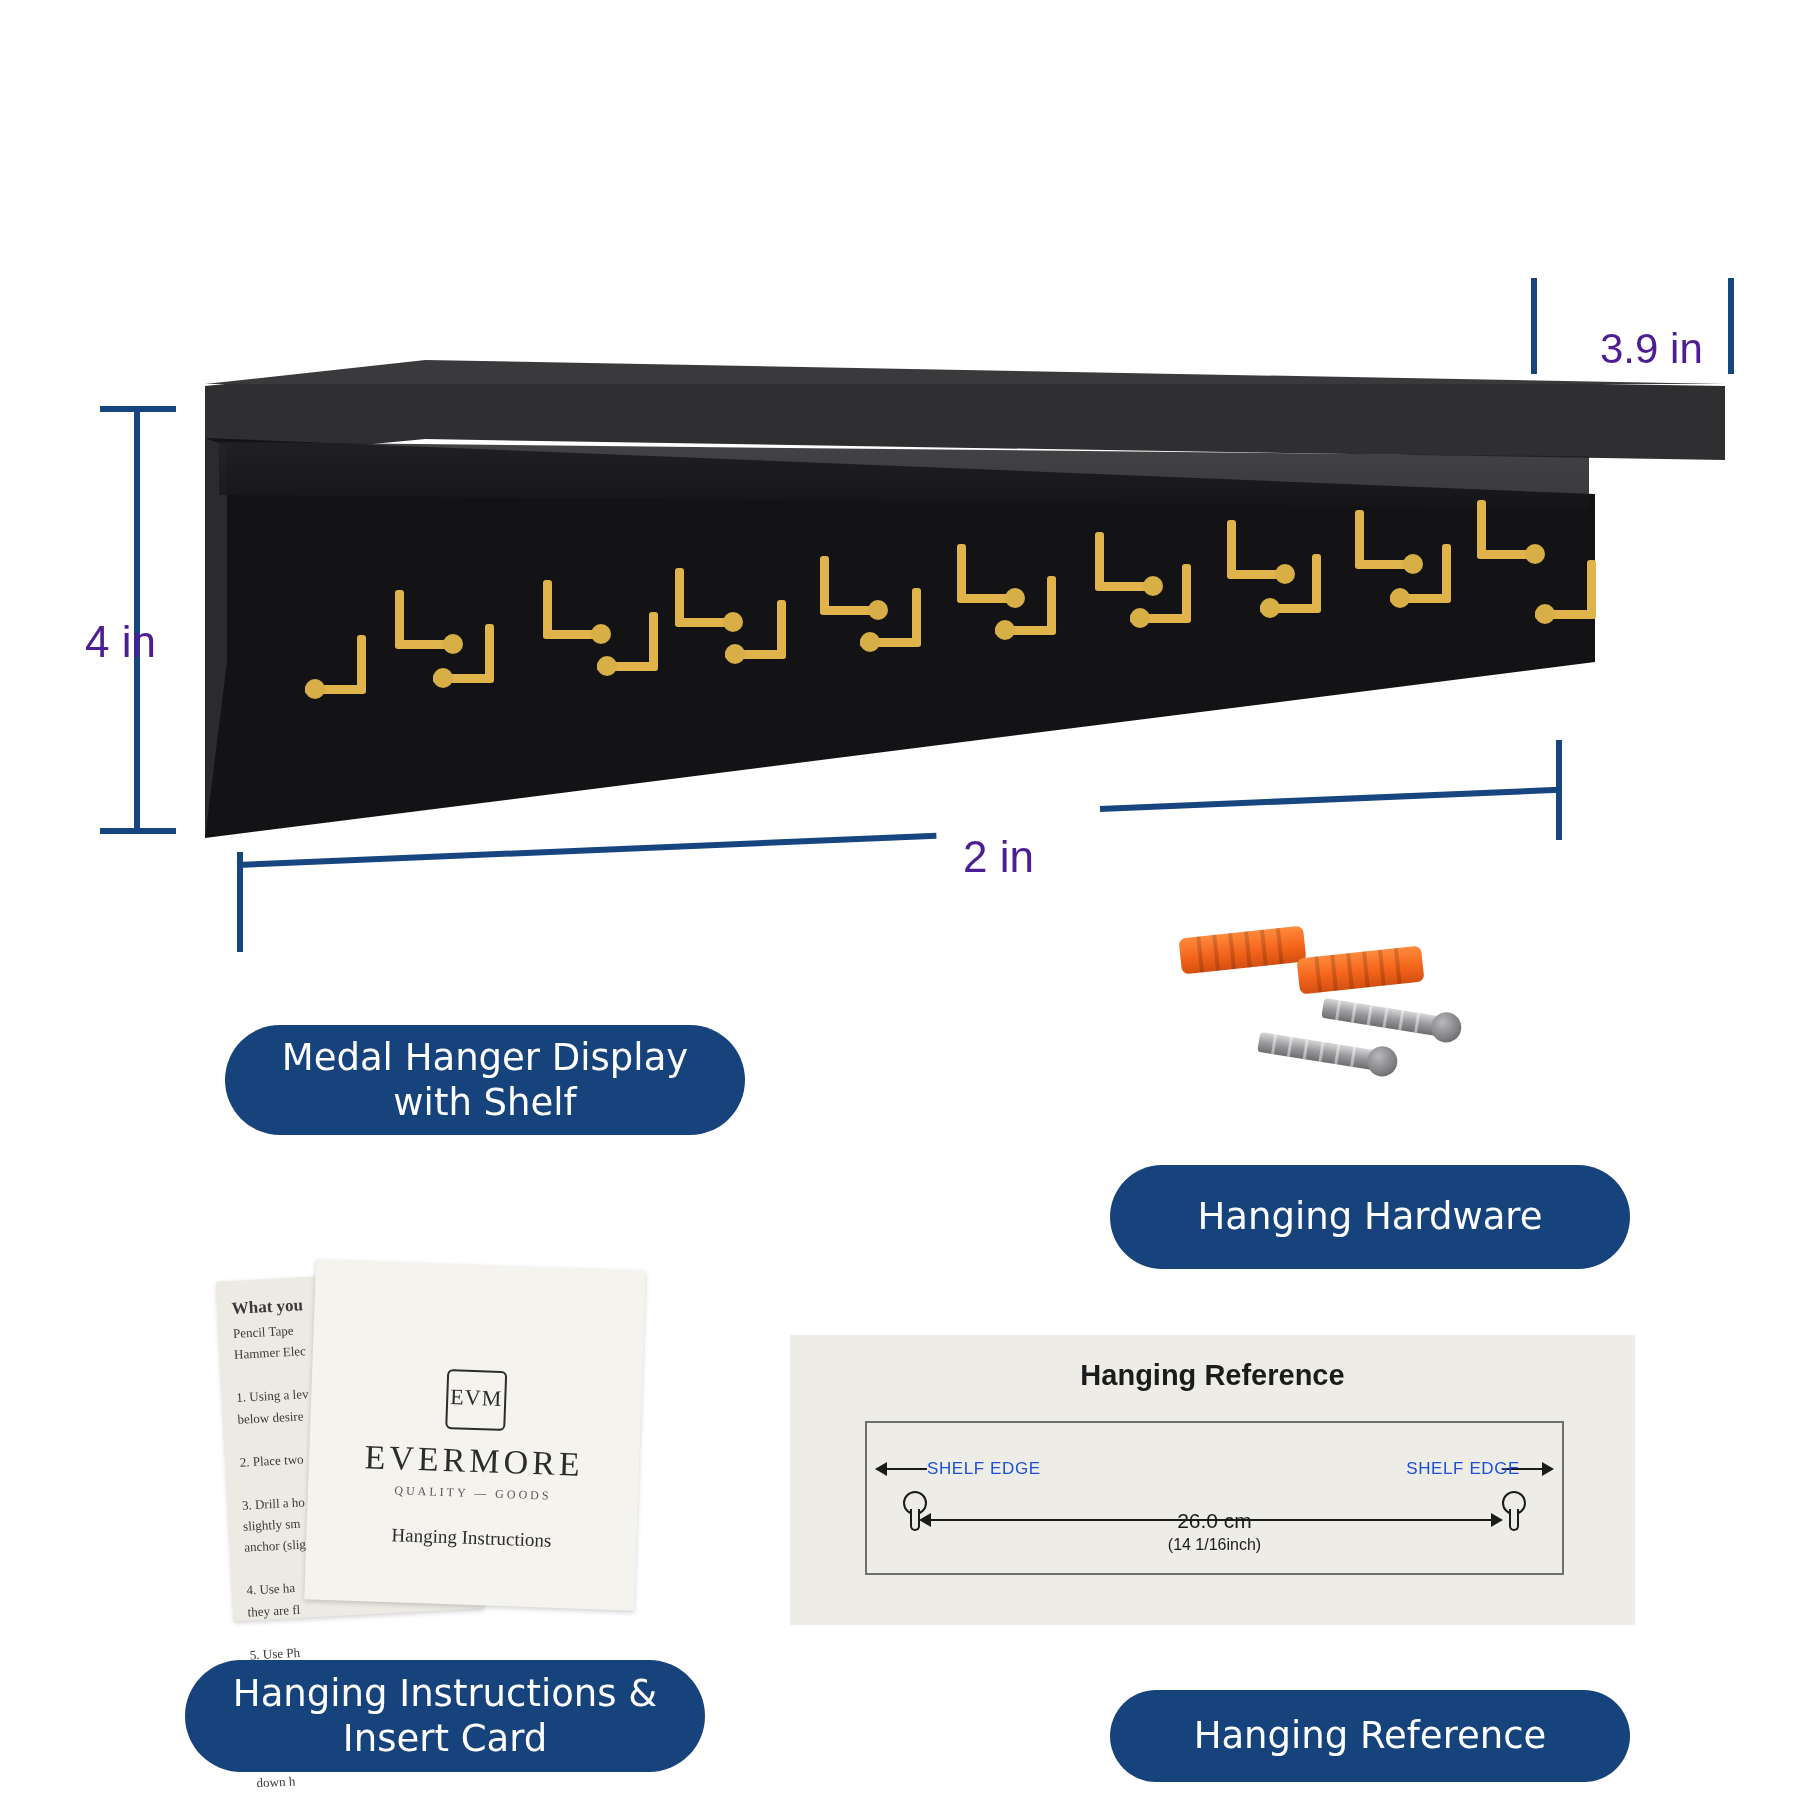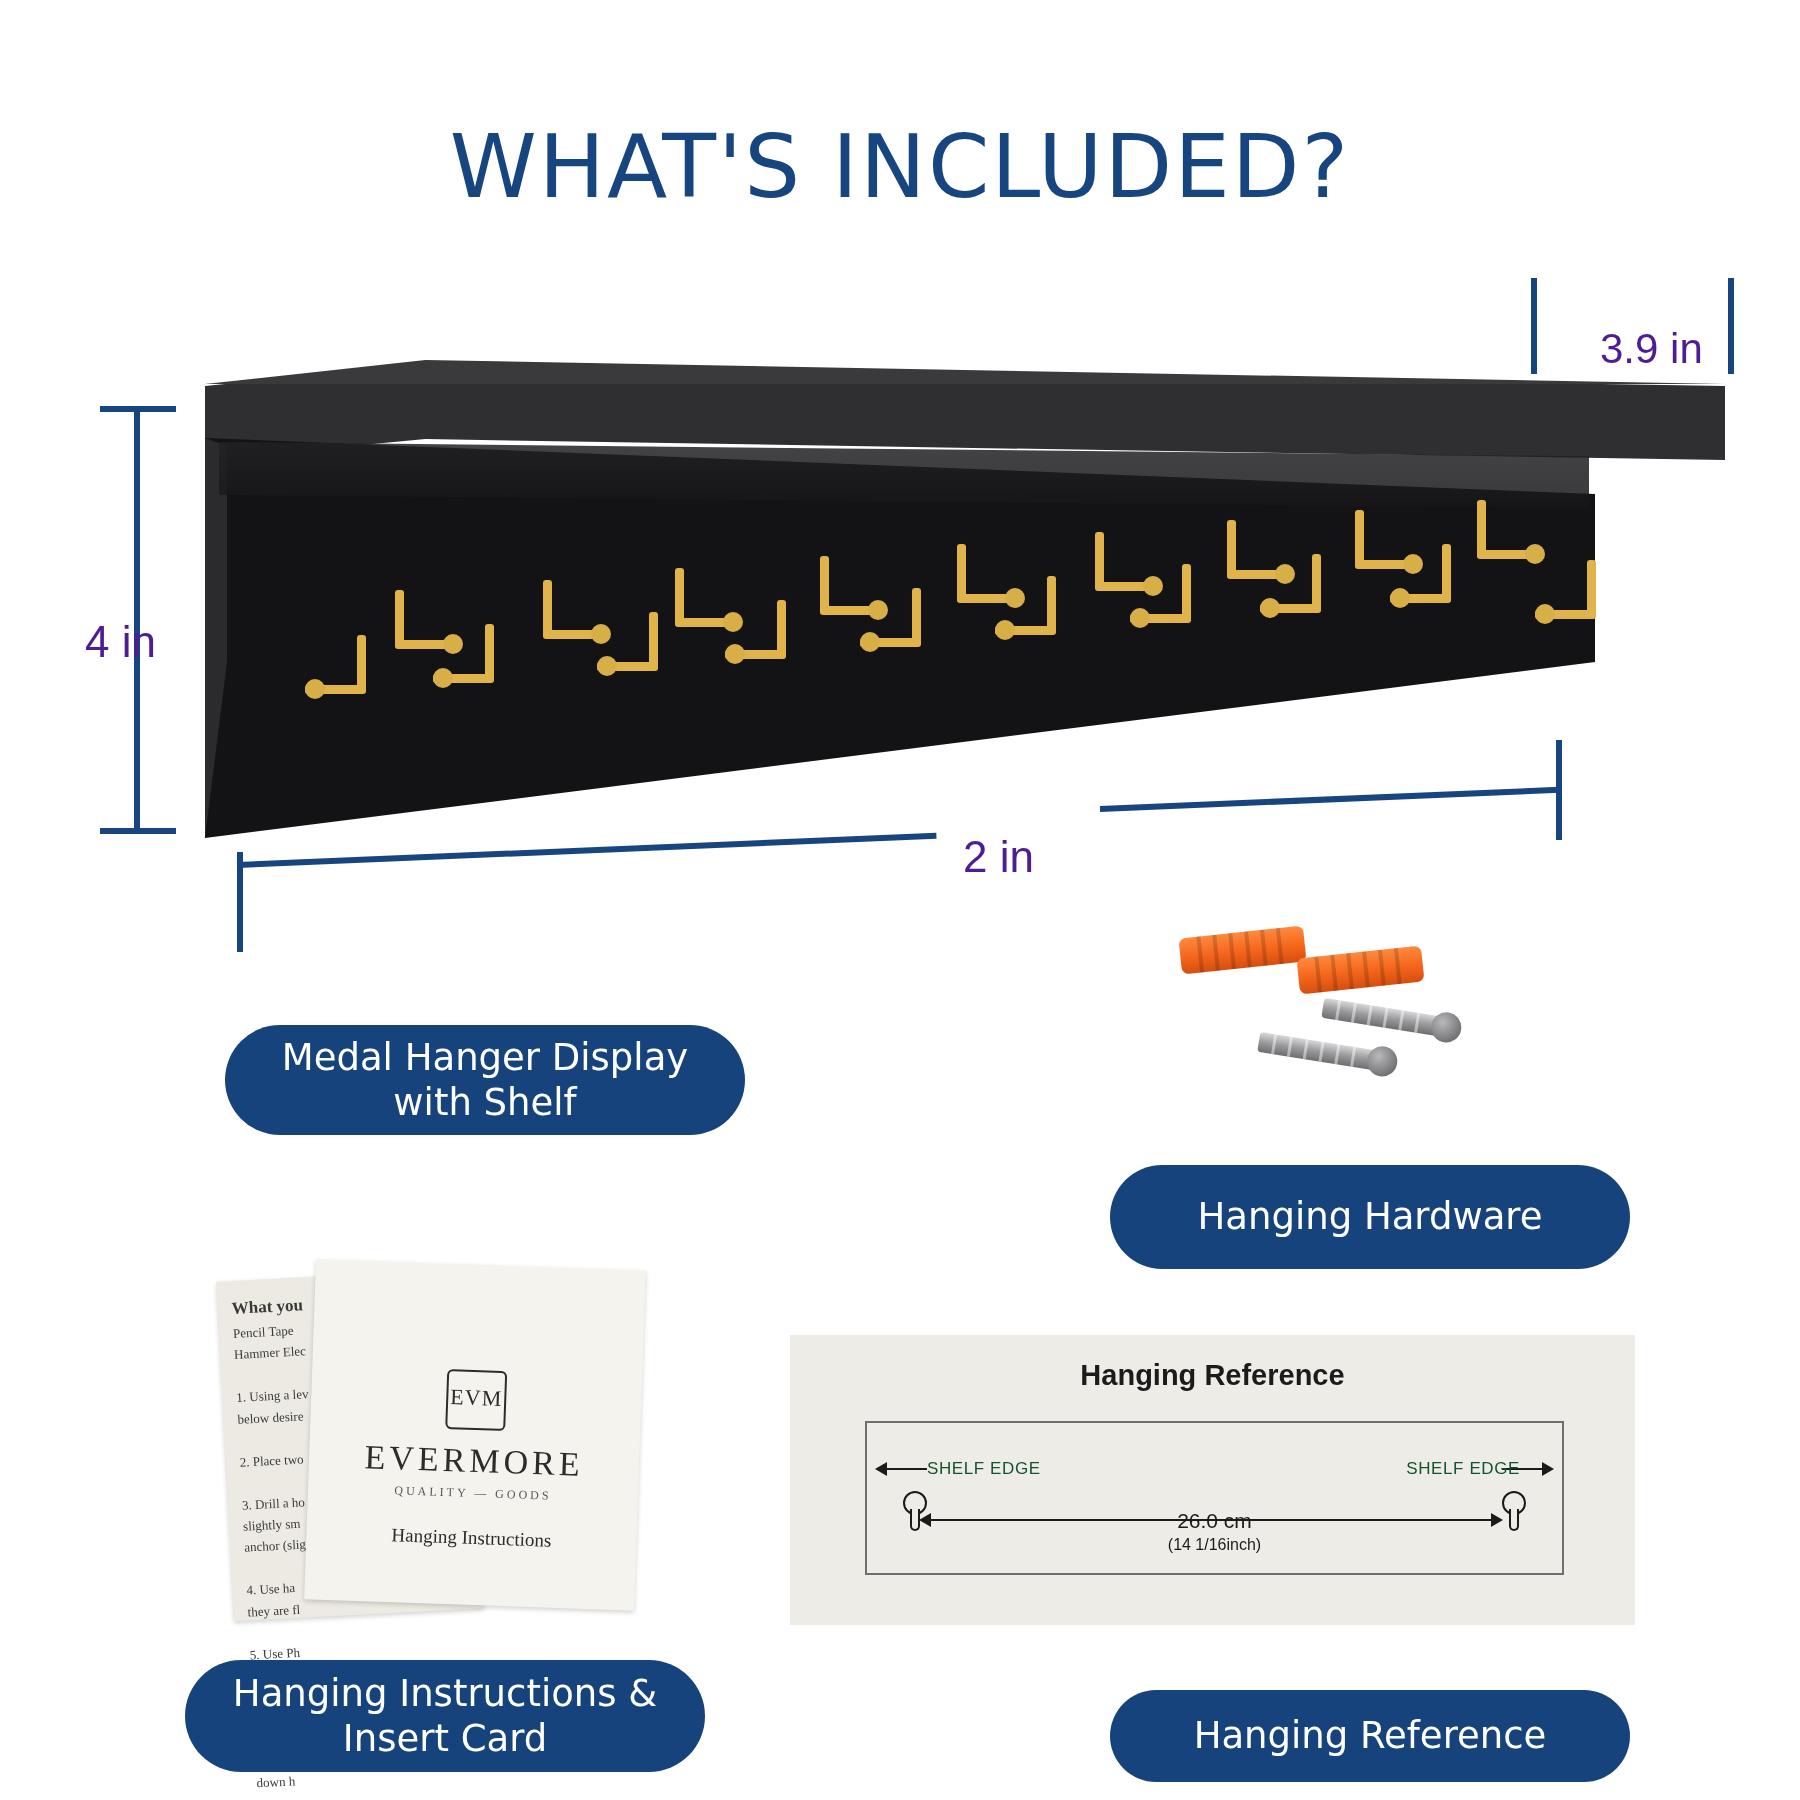--- a/index.html
+++ b/index.html
@@ -161,21 +161,21 @@
     background:#eeece6;
   }
   .refcard .rtitle{
     position:absolute;left:0;right:0;top:24px;text-align:center;
     font-size:29px;font-weight:bold;color:#1b1b1b;
   }
   .refbox{
     position:absolute;left:75px;top:86px;width:695px;height:150px;
     border:2px solid #6f6f6f;
   }
-  .edge-label{position:absolute;top:36px;font-size:17px;color:#14532d;letter-spacing:.6px;}
+  .edge-label{position:absolute;top:36px;font-size:17px;color:#1d4ed8;letter-spacing:.6px;}
   .edge-left{left:60px;}
   .edge-right{right:42px;}
   .arrowline{position:absolute;background:#1b1b1b;height:2px;}
   .al-top-left{left:12px;top:45px;width:48px;}
   .al-top-right{right:12px;top:45px;width:48px;}
   .al-mid{left:64px;top:96px;width:560px;}
   .keyhole{position:absolute;width:24px;height:40px;}
   .keyhole .circ{position:absolute;left:0;top:0;width:24px;height:24px;border:2px solid #1b1b1b;border-radius:50%;background:#eeece6;box-sizing:border-box;}
   .keyhole .slot{position:absolute;left:7px;top:18px;width:10px;height:22px;border:2px solid #1b1b1b;border-top:none;border-radius:0 0 5px 5px;background:#eeece6;box-sizing:border-box;}
   .kh-left{left:36px;top:68px;}
@@ -186,21 +186,20 @@
   .measure small{display:block;font-size:16px;margin-top:3px;}
   .arrowhead{position:absolute;width:0;height:0;border-top:7px solid transparent;border-bottom:7px solid transparent;}
   .ah-l{border-right:12px solid #1b1b1b;}
   .ah-r{border-left:12px solid #1b1b1b;}
 </style>
 </head>
 <body>
 
 <div class="stage">
 
-  <div class="title">WHAT'S INCLUDED?</div>
 
   <div class="tick tick-39-left"></div>
   <div class="tick tick-39-right"></div>
   <div class="dim-label dim-39">3.9 in</div>
 
   <div class="tick tick-4-top"></div>
   <div class="tick tick-4-bot"></div>
   <div class="tick tick-4-stem"></div>
   <div class="dim-label dim-4">4 in</div>
 

